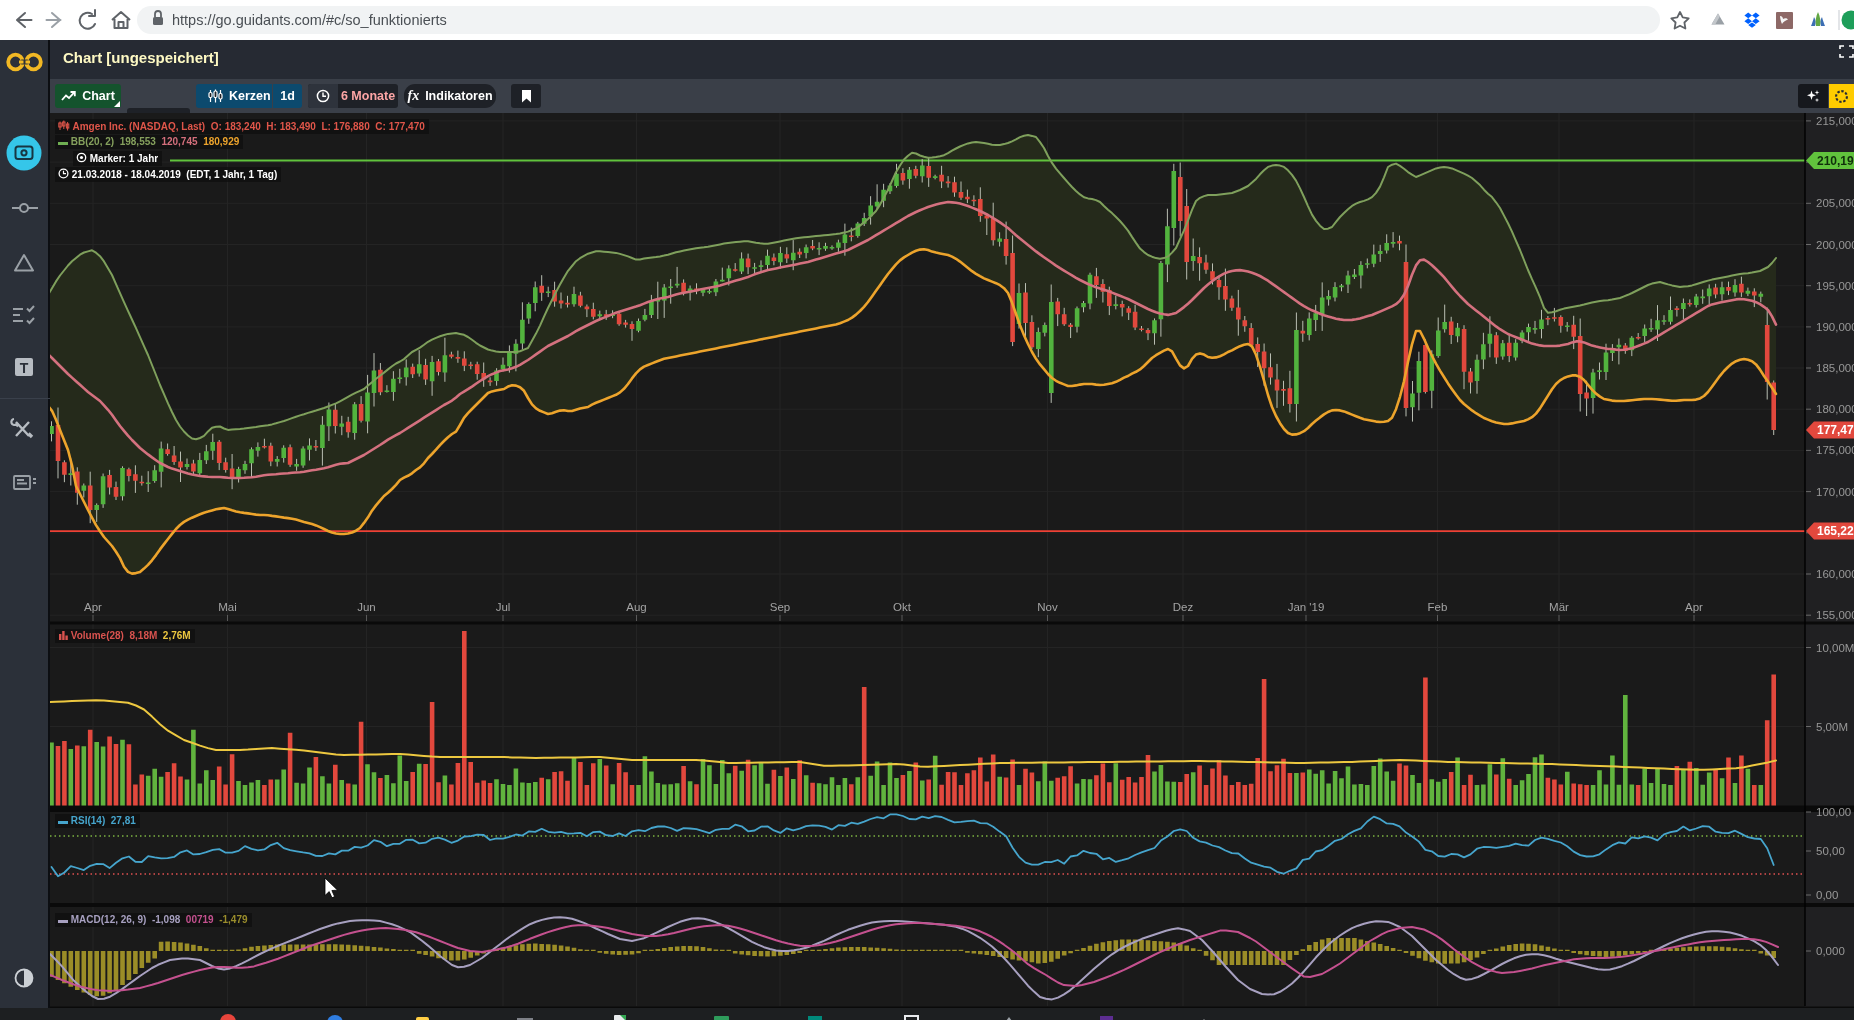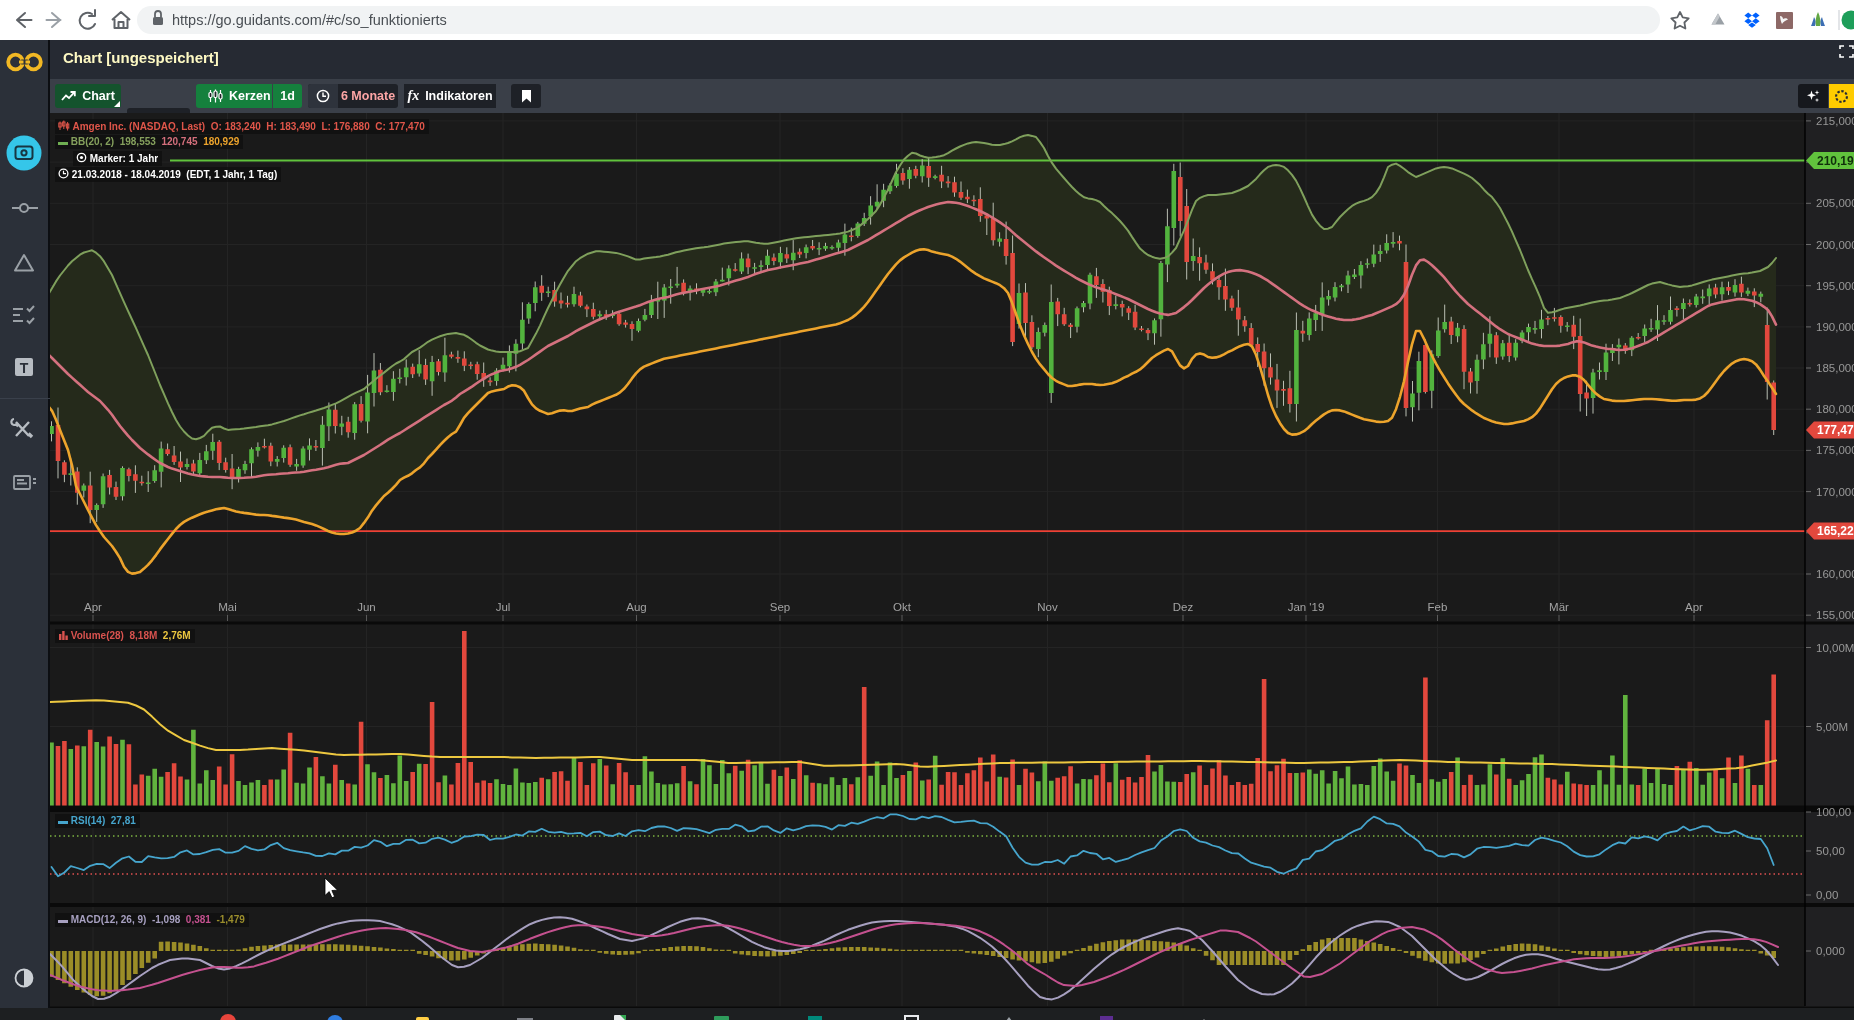--- a/index.html
+++ b/index.html
@@ -53,21 +53,21 @@
     <span style="position:absolute;right:1.5px;bottom:1.5px;width:0;height:0;border-left:6px solid transparent;border-bottom:6px solid #fff"></span>
   </div>
 <div class="abs" style="left:127px;top:84px;width:63px;height:24px;background:#1e2127;border-radius:3px;color:#fff;font-size:12.5px;font-weight:bold;display:flex;align-items:center;justify-content:center;gap:6px;margin-top:24px;">
     <svg width="13" height="13" viewBox="0 0 13 13">
       <circle cx="5.4" cy="5.4" r="4" stroke="#fff" stroke-width="1.7" fill="none"></circle>
       <path d="M8.4 8.4 L12 12" stroke="#fff" stroke-width="1.9"></path>
     </svg>
     <span>Wert</span>
     <span style="position:absolute;right:1.5px;bottom:1.5px;width:0;height:0;border-left:6px solid transparent;border-bottom:6px solid #fff"></span>
   </div>
-<div class="abs" style="left:196px;top:84px;width:106px;height:24px;background:#15803d;border-radius:3px;color:#fff;font-size:12.5px;font-weight:bold;display:flex;align-items:center;justify-content:center;gap:6px;">
+<div class="abs" style="left:196px;top:84px;width:106px;height:24px;background:#0c4a6e;border-radius:3px;color:#fff;font-size:12.5px;font-weight:bold;display:flex;align-items:center;justify-content:center;gap:6px;">
     <span style="display:flex;align-items:center;gap:6px;position:absolute;left:12px">
       <svg width="15" height="14" viewBox="0 0 15 14">
         <g stroke="#fff" stroke-width="1.2" fill="none">
           <path d="M2.5 1 v12"></path>
           <rect x="1" y="3.5" width="3" height="5" rx="1.2" fill="#1e2127"></rect>
           <path d="M7.5 0.5 v13"></path>
           <rect x="6" y="2" width="3" height="6.5" rx="1.2" fill="#1e2127"></rect>
           <path d="M12.5 1 v12"></path>
           <rect x="11" y="4.5" width="3" height="5.5" rx="1.2" fill="#1e2127"></rect>
         </g>
@@ -79,21 +79,21 @@
   </div>
 <div class="abs" style="left:308px;top:84px;width:90px;height:24px;background:#1e2127;border-radius:3px;color:#fca5a5;font-size:12.5px;font-weight:bold;display:flex;align-items:center;justify-content:center;gap:6px;">
     <span style="position:absolute;left:0;top:0;width:30px;height:24px;background:#2e333c;border-radius:3px 0 0 3px;display:flex;align-items:center;justify-content:center">
       <svg width="14" height="14" viewBox="0 0 14 14">
         <circle cx="7" cy="7" r="5.6" stroke="#fff" stroke-width="1.5" fill="none"></circle>
         <path d="M7 3.6 V7.2 H10" stroke="#fff" stroke-width="1.4" fill="none"></path>
       </svg>
     </span>
     <span style="position:absolute;left:30px;width:60px;text-align:center">6 Monate</span>
   </div>
-<div class="abs" style="left:404px;top:84px;width:92px;height:24px;background:#1e2127;border-radius:0;color:#fff;font-size:12.5px;font-weight:bold;display:flex;align-items:center;justify-content:center;gap:6px;">
+<div class="abs" style="left:404px;top:84px;width:92px;height:24px;background:#1e2127;border-radius:11px;color:#fff;font-size:12.5px;font-weight:bold;display:flex;align-items:center;justify-content:center;gap:6px;">
     <span style="font-style:italic;font-family:Liberation Serif,serif;font-weight:bold;font-size:14px">fx</span>
     <span>Indikatoren</span>
   </div>
 <div class="abs" style="left:511px;top:84px;width:30px;height:24px;background:#1e2127;border-radius:3px;color:#fff;font-size:12.5px;font-weight:bold;display:flex;align-items:center;justify-content:center;gap:6px;">
     <svg width="11" height="13" viewBox="0 0 11 13">
       <path d="M1 0 h9 v12.5 l-4.5-4 L1 12.5z" fill="#fff"></path>
     </svg>
   </div>
 <div class="abs" style="left:1798px;top:84px;width:30px;height:24px;background:#16181d;border-radius:3px 0 0 3px;display:flex;align-items:center;justify-content:center">
     <svg width="15" height="15" viewBox="0 0 15 15">
@@ -274,21 +274,21 @@
       </svg> Marker: 1 Jahr</span></div>
 <div class="legend" style="left:55px;top:167px;color:#fff"><span class="chip"><svg width="11" height="11" viewBox="0 0 11 11" style="vertical-align:-1.5px">
         <circle cx="5.5" cy="5.5" r="4.4" stroke="#fff" fill="none" stroke-width="1.3"></circle>
         <path d="M5.5 2.8 V5.7 H8" stroke="#fff" fill="none" stroke-width="1.2"></path>
       </svg> 21.03.2018 - 18.04.2019&nbsp; (EDT, 1 Jahr, 1 Tag)</span></div>
 
 <div class="legend" style="left:55px;top:629px;color:#d9534f"><span class="chip"><svg width="10" height="10" viewBox="0 0 10 10" style="vertical-align:-1px">
         <path d="M1 4 h2.4 v6 H1z M4.2 1 h2.4 v9 H4.2z M7.4 5.5 h2.4 v4.5 H7.4z" fill="#d9534f"></path>
       </svg> Volume(28)&nbsp; 8,18M&nbsp; <span style="color:#edc840">2,76M</span></span></div>
 <div class="legend" style="left:55px;top:814px;color:#46a5cd"><span class="chip"><span>▬</span> RSI(14)&nbsp; 27,81</span></div>
-<div class="legend" style="left:55px;top:913px;color:#a7a0c0"><span class="chip"><span>▬</span> MACD(12, 26, 9)&nbsp; -1,098&nbsp; <span style="color:#c4518f">0,381</span>&nbsp; <span style="color:#9a8d2c">-1,479</span></span></div>
+<div class="legend" style="left:55px;top:913px;color:#a7a0c0"><span class="chip"><span>▬</span> MACD(12, 26, 9)&nbsp; -1,098&nbsp; <span style="color:#c4518f">00719</span>&nbsp; <span style="color:#9a8d2c">-1,479</span></span></div>
 
 <div class="abs" style="left:0;top:1008px;width:1854px;height:12px;background:#1d1f21"></div>
 <svg class="abs" style="left:0;top:1008px" width="1854" height="12">
  <circle cx="228" cy="14" r="8" fill="#e8453c"></circle>
     <circle cx="335" cy="15" r="8" fill="#2f7de1"></circle>
  <rect x="416" y="9" width="13" height="8" rx="2" fill="#ffce44"></rect>
  <rect x="517" y="10" width="16" height="6" fill="#7d8087"></rect>
  <rect x="614" y="7" width="12" height="10" rx="1" fill="#e8eaed"></rect>
     <path d="M620 7 l6 6 v-6z" fill="#34a853"></path>
  <rect x="714" y="8" width="15" height="9" rx="1" fill="#2e9b5b"></rect>

